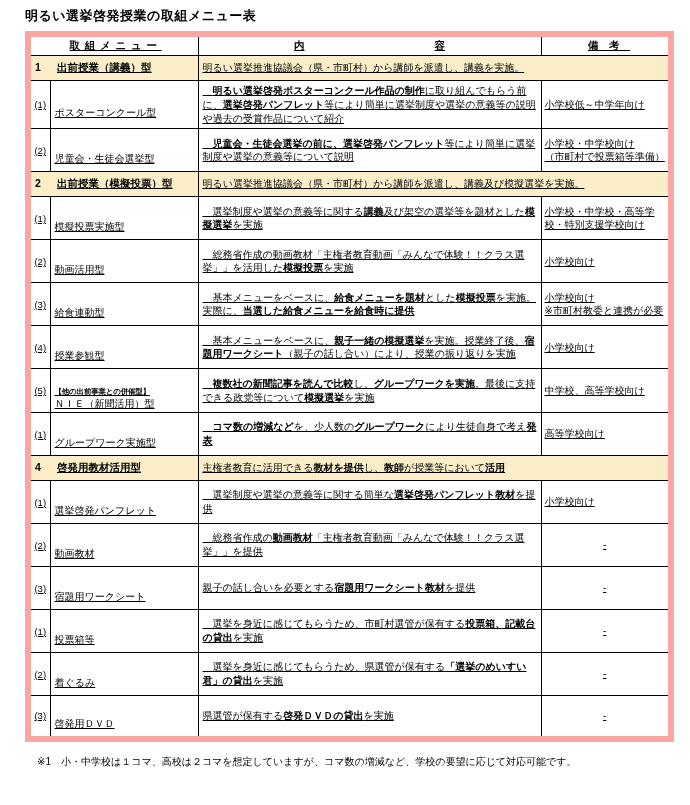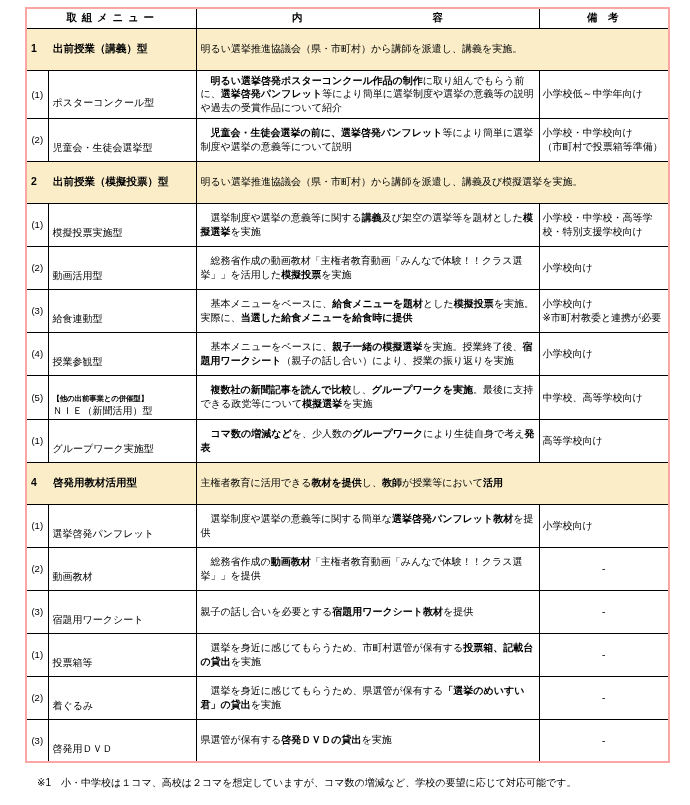--- a/index.html
+++ b/index.html
@@ -4,50 +4,51 @@
 <style>
   html,body{margin:0;padding:0;background:#fff;}
   body{
     width:690px;height:805px;
     font-family:"Liberation Sans","DejaVu Sans",sans-serif;
     color:#000;
     -webkit-font-smoothing:antialiased;
   }
   .page{box-sizing:border-box;width:690px;height:805px;padding:7px 20px 0 25px;}
   .doc-title{font-size:13px;font-weight:bold;letter-spacing:.5px;margin:0 0 6px 0;}
-  table.menu{border-collapse:collapse;table-layout:fixed;width:643px;border:2px solid #fca5a5;}
+  table.menu{border-collapse:collapse;table-layout:fixed;width:643px;border:6px solid #fca5a5;text-decoration:underline;}
   table.menu td,table.menu th{border:1px solid #000;box-sizing:border-box;vertical-align:middle;}
   
   th{font-size:10.5px;font-weight:bold;height:20px;background:#fff;padding:2px;}
   th.h-menu{letter-spacing:.45em;padding-left:.45em;}
   th.h-inner{padding:0;}
   th .inner-wrap{display:flex;justify-content:center;gap:130px;}
   th.h-remark{letter-spacing:1em;padding-left:1em;}
   
-  tr.section td{background:#FAEDC8;height:42px;}
+  tr.section td{background:#FAEDC8;height:25px;}
   td.sec-name{font-size:10.5px;font-weight:bold;padding:2px 3px 2px 4px;white-space:nowrap;}
   td.sec-name .sec-no{display:inline-block;width:18px;text-align:left;margin-right:4px;}
   td.sec-content{font-size:10px;padding:2px 4px;}
   
   tr.item td{height:43px;}
   td.no{font-size:9.5px;text-align:center;padding:1px;}
   td.menu-name{font-size:10px;padding:18px 2px 2px 4px;line-height:1.3;}
   td.menu-name .small{font-size:7.5px;font-weight:bold;letter-spacing:-.2px;}
   td.content{font-size:10px;line-height:1.38;padding:3px 4px;}
   td.remark{font-size:10px;line-height:1.35;padding:2px 3px;white-space:pre-line;}
   td.remark.dash{text-align:center;}
   b{font-weight:bold;}
   
   .notes{margin:12px 0 0 12px;font-size:10px;line-height:1.55;}
   .notes div{white-space:nowrap;}
 </style>
 </head>
 <body>
 
 <div class="page">
+  <div class="doc-title">明るい選挙啓発授業の取組メニュー表</div>
 
   <table class="menu">
     <colgroup>
       <col style="width:22px">
         <col style="width:148px">
         <col style="width:343px">
         <col style="width:130px">
     </colgroup>
     <thead>
       <tr>

